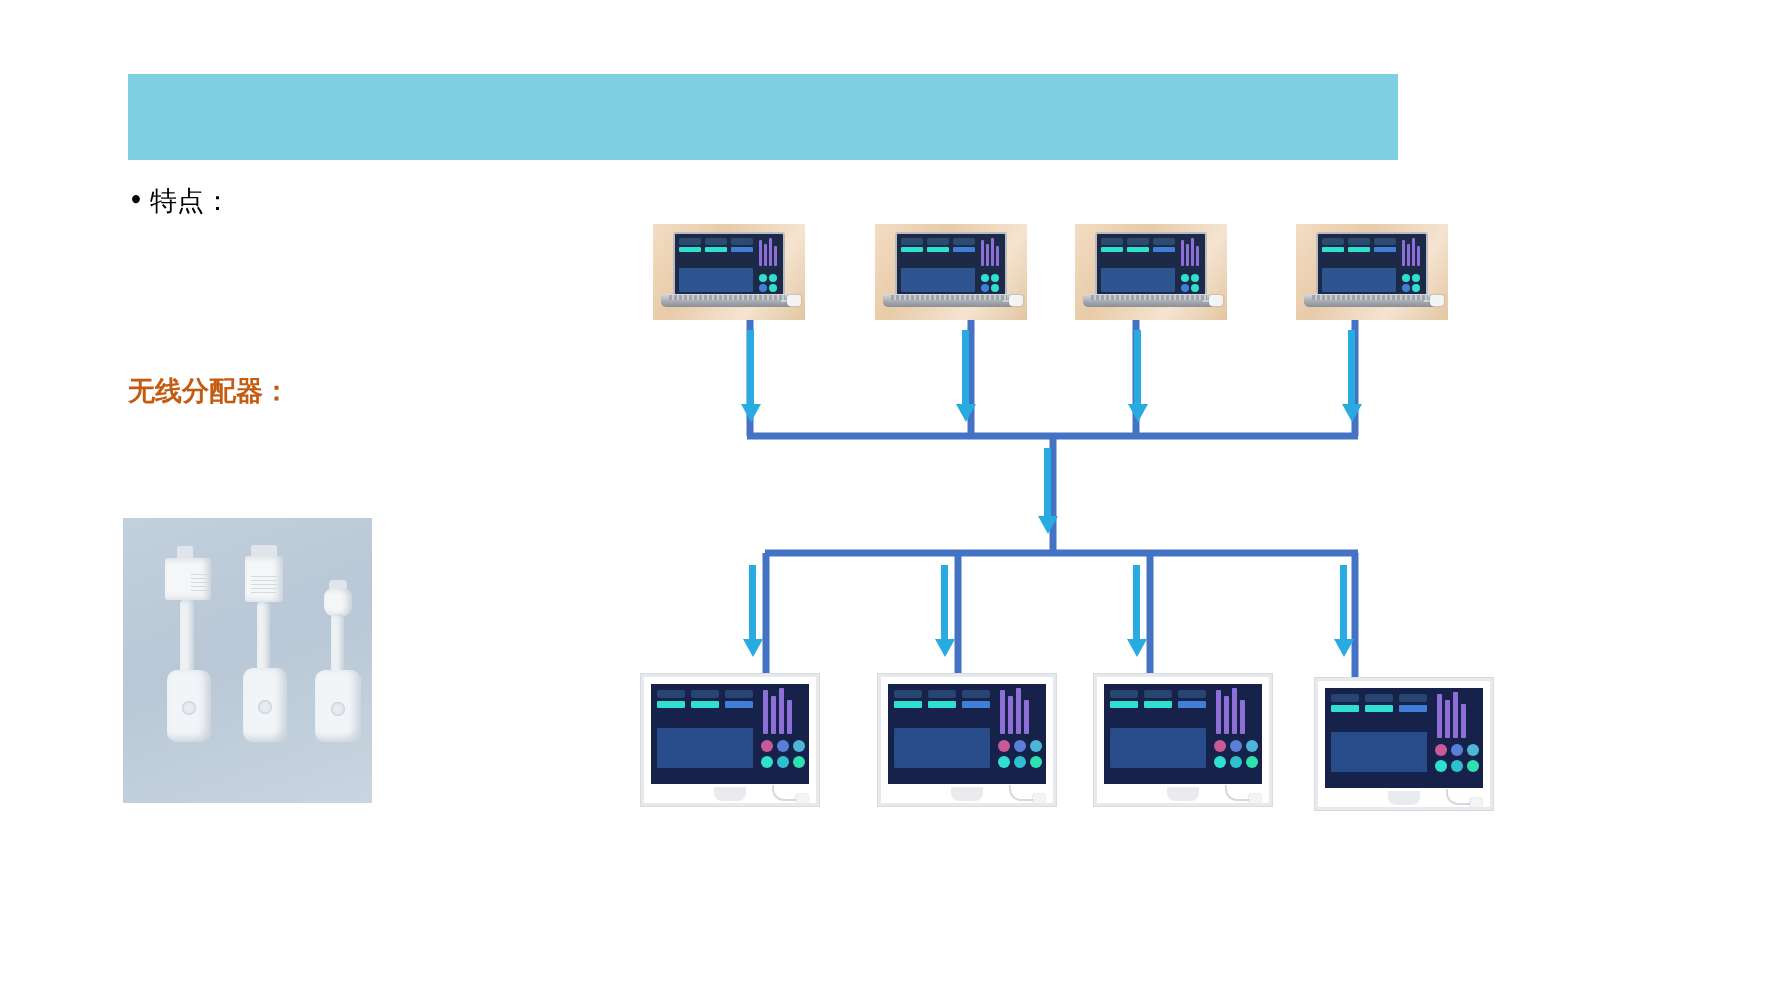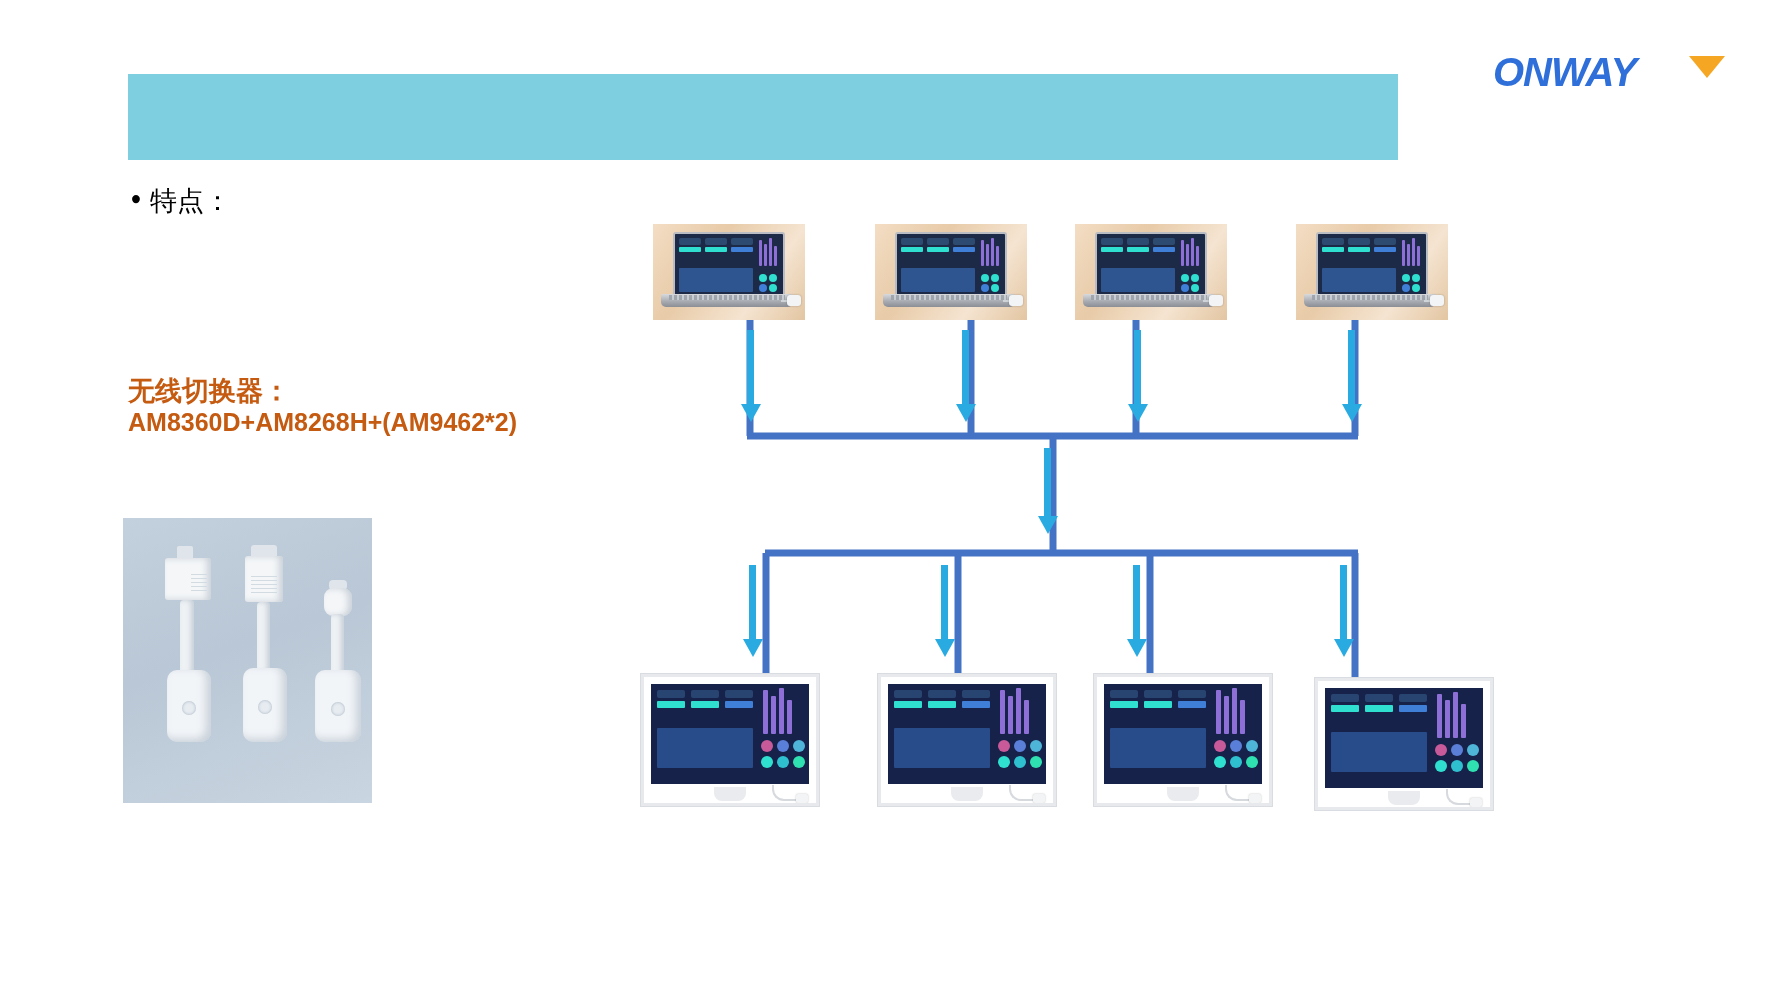--- a/index.html
+++ b/index.html
@@ -124,38 +124,29 @@
   .d-teal{background:#2fe0d0;}
   .d-blue{background:#3f7fd8;}
   .d-pur{background:#8e6fd8;}
   .d-circ{position:absolute;border-radius:50%;}
 </style>
 </head>
 <body>
 
 <div id="slide">
 
-  <div class="logo">
-    <svg width="240" height="50" viewBox="0 0 240 50" aria-hidden="true">
-      <g fill="#2E6FD9" font-family="Liberation Sans, sans-serif" font-weight="bold" font-size="40" font-style="italic">
-        <text x="0" y="38" letter-spacing="-1">ONWAY</text>
-      </g>
-      <polygon points="196,8 232,8 214,30" fill="#F5A623"></polygon>
-    </svg>
-  </div>
 
   <div class="title-bar"></div>
 
   <div class="bullet-line">
     <span class="bullet-dot">•</span><span>特点：</span>
   </div>
 
 
-  <div class="rec-title">无线切换器：</div>
-  <div class="rec-models">AM8360D+AM8268H+(AM9462*2)</div>
+  <div class="rec-title">无线分配器：</div>
 
   <div class="product-photo">
 
     <div class="dongle">
       <div class="dg-tip" style="left:54px;top:28px;width:16px;height:16px;"></div>
       <div class="dg-head" style="left:42px;top:40px;width:46px;height:42px;"></div>
       <div class="dg-lines" style="left:68px;top:56px;width:16px;">
         <i></i>
           <i></i>
           <i></i>

